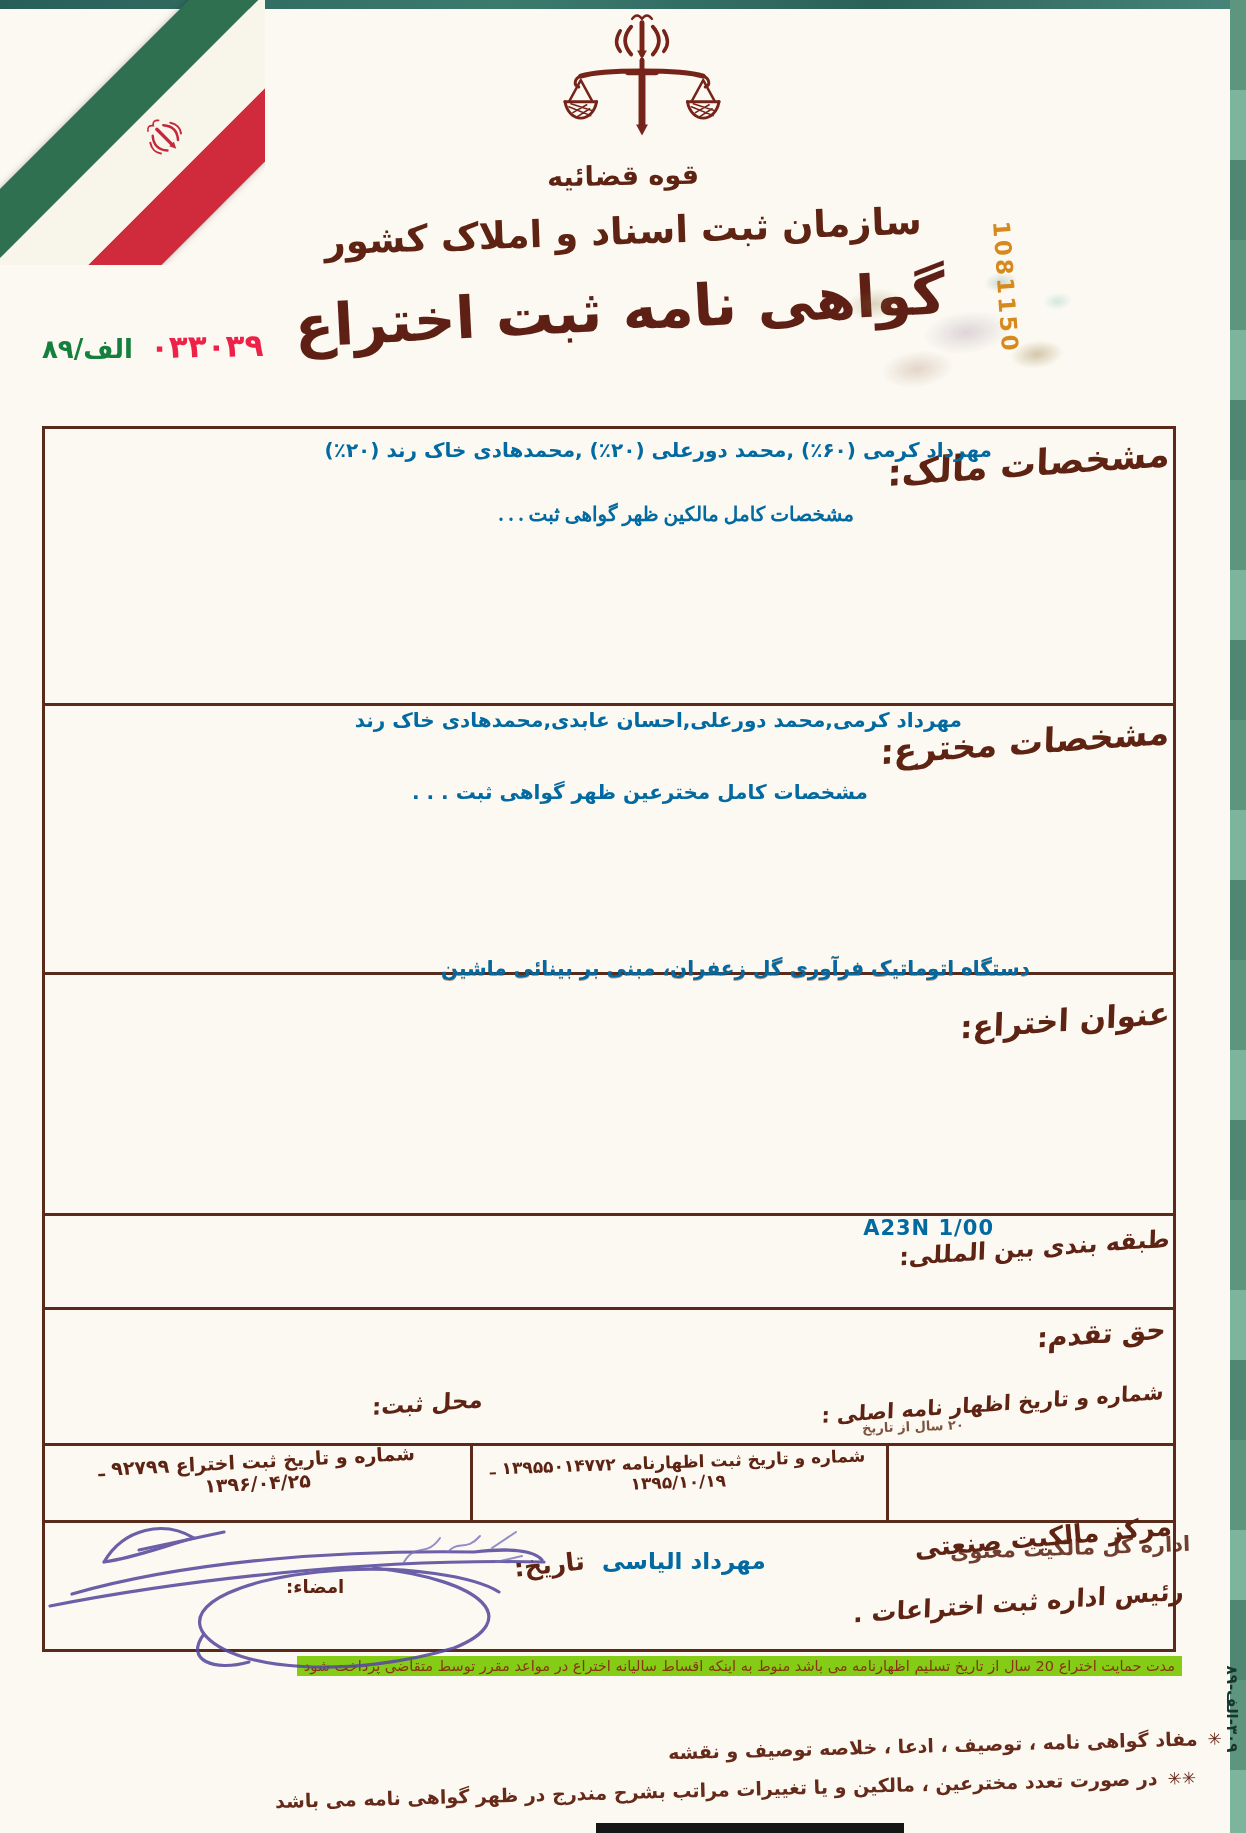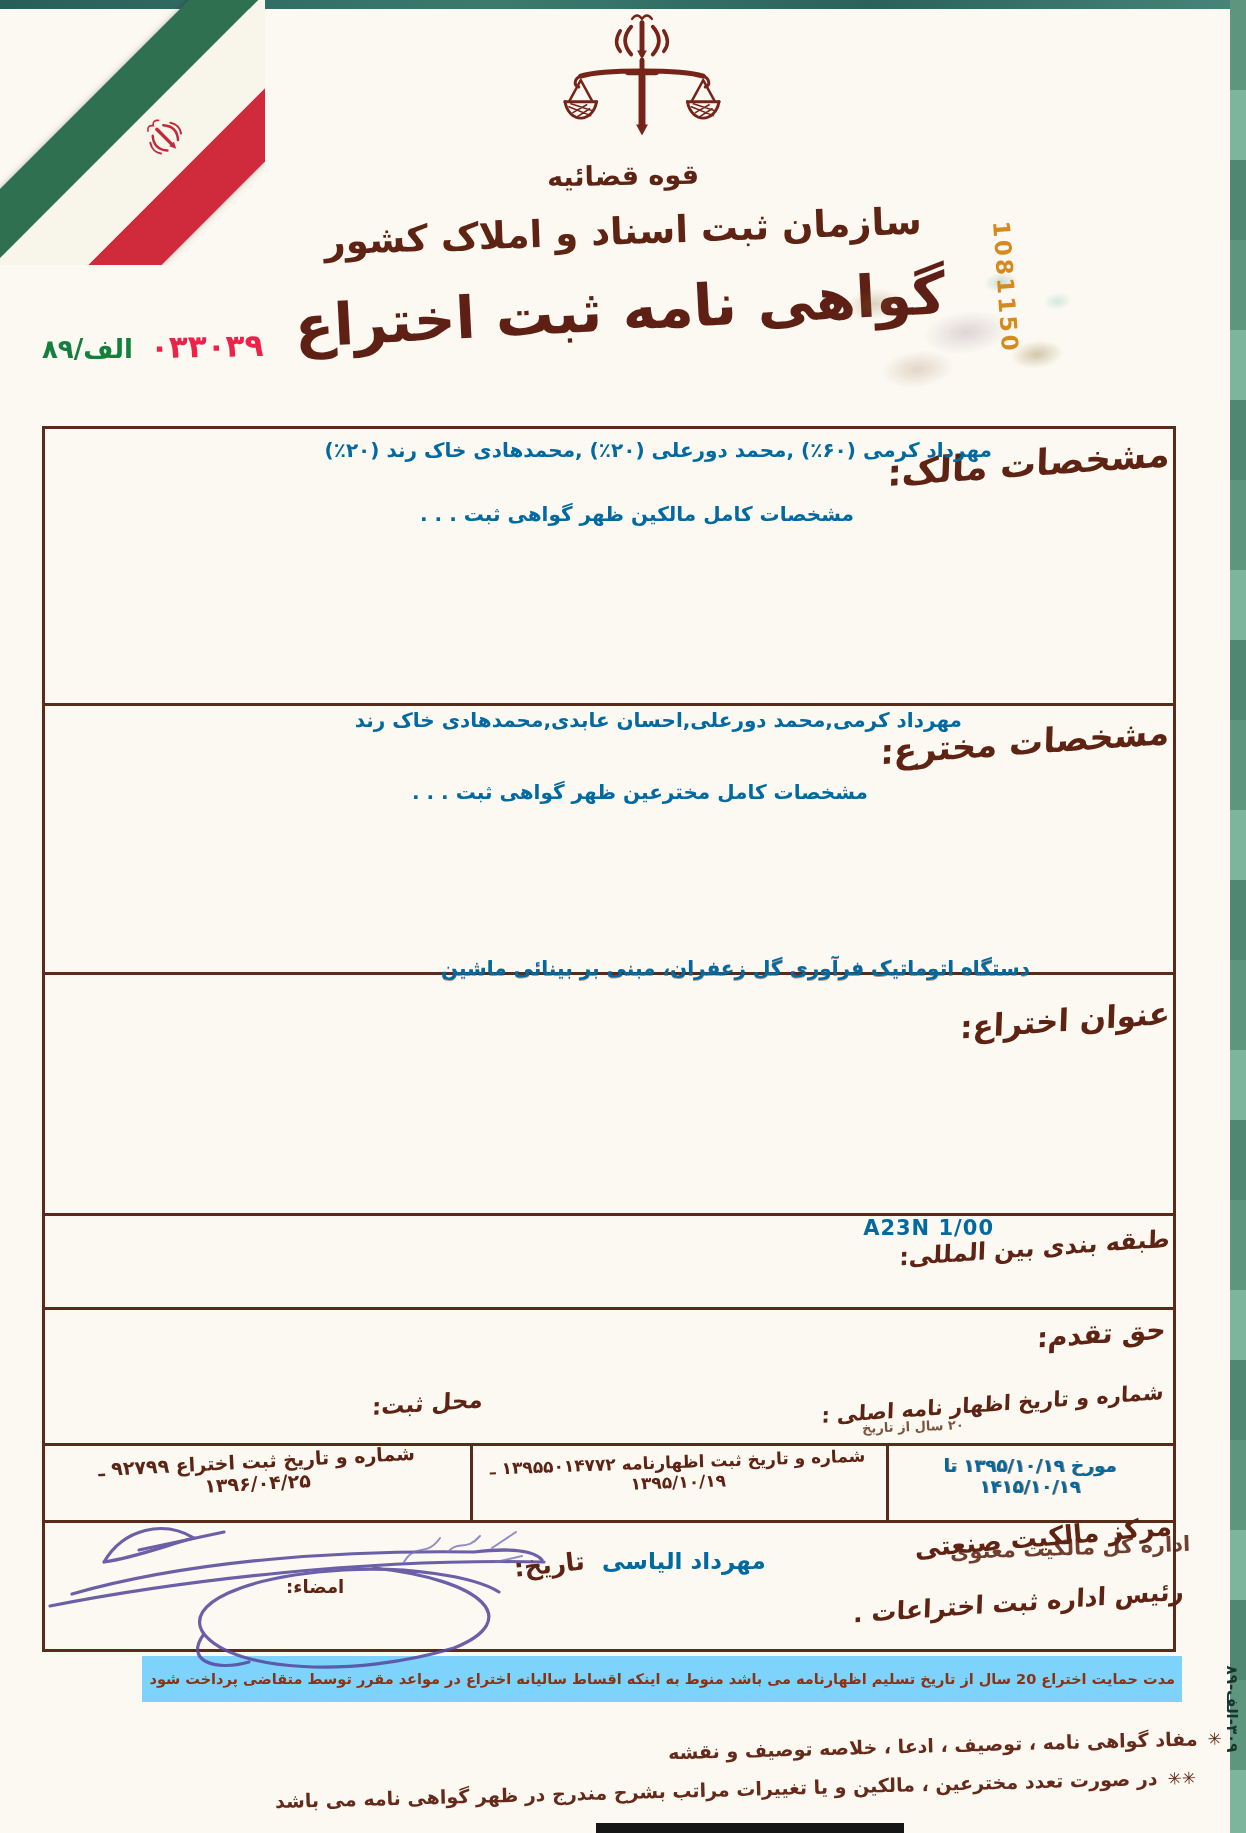--- a/index.html
+++ b/index.html
@@ -50,41 +50,41 @@
   .sk{transform:rotate(-4deg) skewX(-6deg);}
   .txt{font-weight:bold;color:#0369a1;}
   .owner-label{right:76px;top:443px;font-size:36px;}
   .inventor-label{right:76px;top:722px;font-size:34px;}
   .invention-label{right:76px;top:1002px;font-size:31px;}
   .class-label{right:76px;top:1234px;font-size:24px;}
   .priority-label{right:80px;top:1318px;font-size:27px;}
   .decl-label{right:82px;top:1392px;font-size:21px;}
   .place-label{left:372px;top:1390px;font-size:23px;}
   .owner-names{right:254px;top:438px;font-size:20px;}
-  .owner-note{right:392px;top:502px;font-size:20px;}
+  .owner-note{right:392px;top:502px;font-size:20px;font-family:Liberation Serif, serif;}
   .inventor-names{right:284px;top:708px;font-size:20px;}
   .inventor-note{right:378px;top:780px;font-size:20px;}
   .invention-title{right:216px;top:956px;font-size:20px;text-shadow:0 1px 0 rgba(80,30,10,.45);}
   .class-value{right:252px;top:1216px;font-size:21px;direction:ltr;letter-spacing:1px;}
   .hand-note{left:862px;top:1419px;font-size:13px;font-weight:bold;color:rgba(92,42,20,.8);transform:rotate(-2deg);}
   .cell-protection{left:890px;top:1455px;width:280px;text-align:center;font-size:18px;
         text-shadow:1px 0 0 rgba(90,35,15,.55);}
   .cell-application{left:474px;top:1452px;width:408px;text-align:center;font-size:17px;transform:rotate(-2deg);}
   .cell-patent{left:48px;top:1450px;width:418px;text-align:center;font-size:19px;transform:rotate(-3deg);}
   .office-over{right:74px;top:1522px;font-size:26px;transform:rotate(-5deg);z-index:2;}
   .office-under{right:56px;top:1536px;font-size:21px;letter-spacing:5px;color:rgba(88,30,14,.85);
         font-weight:bold;transform:rotate(-2deg);}
   .chief{right:62px;top:1588px;font-size:25px;}
   .signer-name{left:602px;top:1548px;font-size:23px;}
   .date-label{left:514px;top:1550px;font-size:25px;transform:rotate(-6deg);}
   .sign-label{left:286px;top:1576px;font-size:18px;}
   .sig-svg{left:42px;top:1508px;z-index:3;}
   .scribble-svg{left:396px;top:1520px;z-index:3;}
-  .protection-note{right:64px;top:1656px;font-size:14.5px;font-weight:bold;color:#8a3212;
-        background:#7dd3fc;padding:15px 7px;white-space:nowrap;}
+  .protection-note{right:64px;top:1656px;font-size:14.5px;font-weight:normal;color:#8a3212;
+        background:#84cc16;padding:2px 7px;white-space:nowrap;}
   .footnote{font-weight:bold;color:#662a1a;font-size:19px;transform:rotate(-1.5deg);white-space:nowrap;}
   .fn1{right:24px;top:1734px;}
   .fn2{right:50px;top:1778px;}
   .fn-mark{font-size:17px;margin-left:10px;letter-spacing:2px;}
 </style>
 </head>
 <body>
 
 <div class="page">
 
@@ -171,21 +171,20 @@
   <div class="abs txt invention-title">دستگاه اتوماتیک فرآوری گل زعفران، مبنی بر بینائی ماشین</div>
 
   <div class="abs callig sk class-label">طبقه بندی بین المللی:</div>
   <div class="abs txt class-value">A23N 1/00</div>
 
   <div class="abs callig sk priority-label">حق تقدم:</div>
   <div class="abs callig sk decl-label">شماره و تاریخ اظهار نامه اصلی :</div>
   <div class="abs callig sk place-label">محل ثبت:</div>
   <div class="abs hand-note">۲۰ سال از تاریخ</div>
 
-  <div class="abs txt cell-protection">مورخ ۱۳۹۵/۱۰/۱۹ تا ۱۴۱۵/۱۰/۱۹</div>
   <div class="abs callig cell-application">شماره و تاریخ ثبت اظهارنامه ۱۳۹۵۵۰۱۴۷۷۲ ـ ۱۳۹۵/۱۰/۱۹</div>
   <div class="abs callig cell-patent">شماره و تاریخ ثبت اختراع ۹۲۷۹۹ ـ ۱۳۹۶/۰۴/۲۵</div>
 
   <div class="abs callig office-over">مرکز مالکیت صنعتی</div>
   <div class="abs office-under">اداره کل مالکیت معنوی</div>
   <div class="abs callig sk chief">رئیس اداره ثبت اختراعات .</div>
   <div class="abs txt signer-name">مهرداد الیاسی</div>
   <div class="abs callig date-label">تاریخ:</div>
   <div class="abs callig sign-label">امضاء:</div>
 

